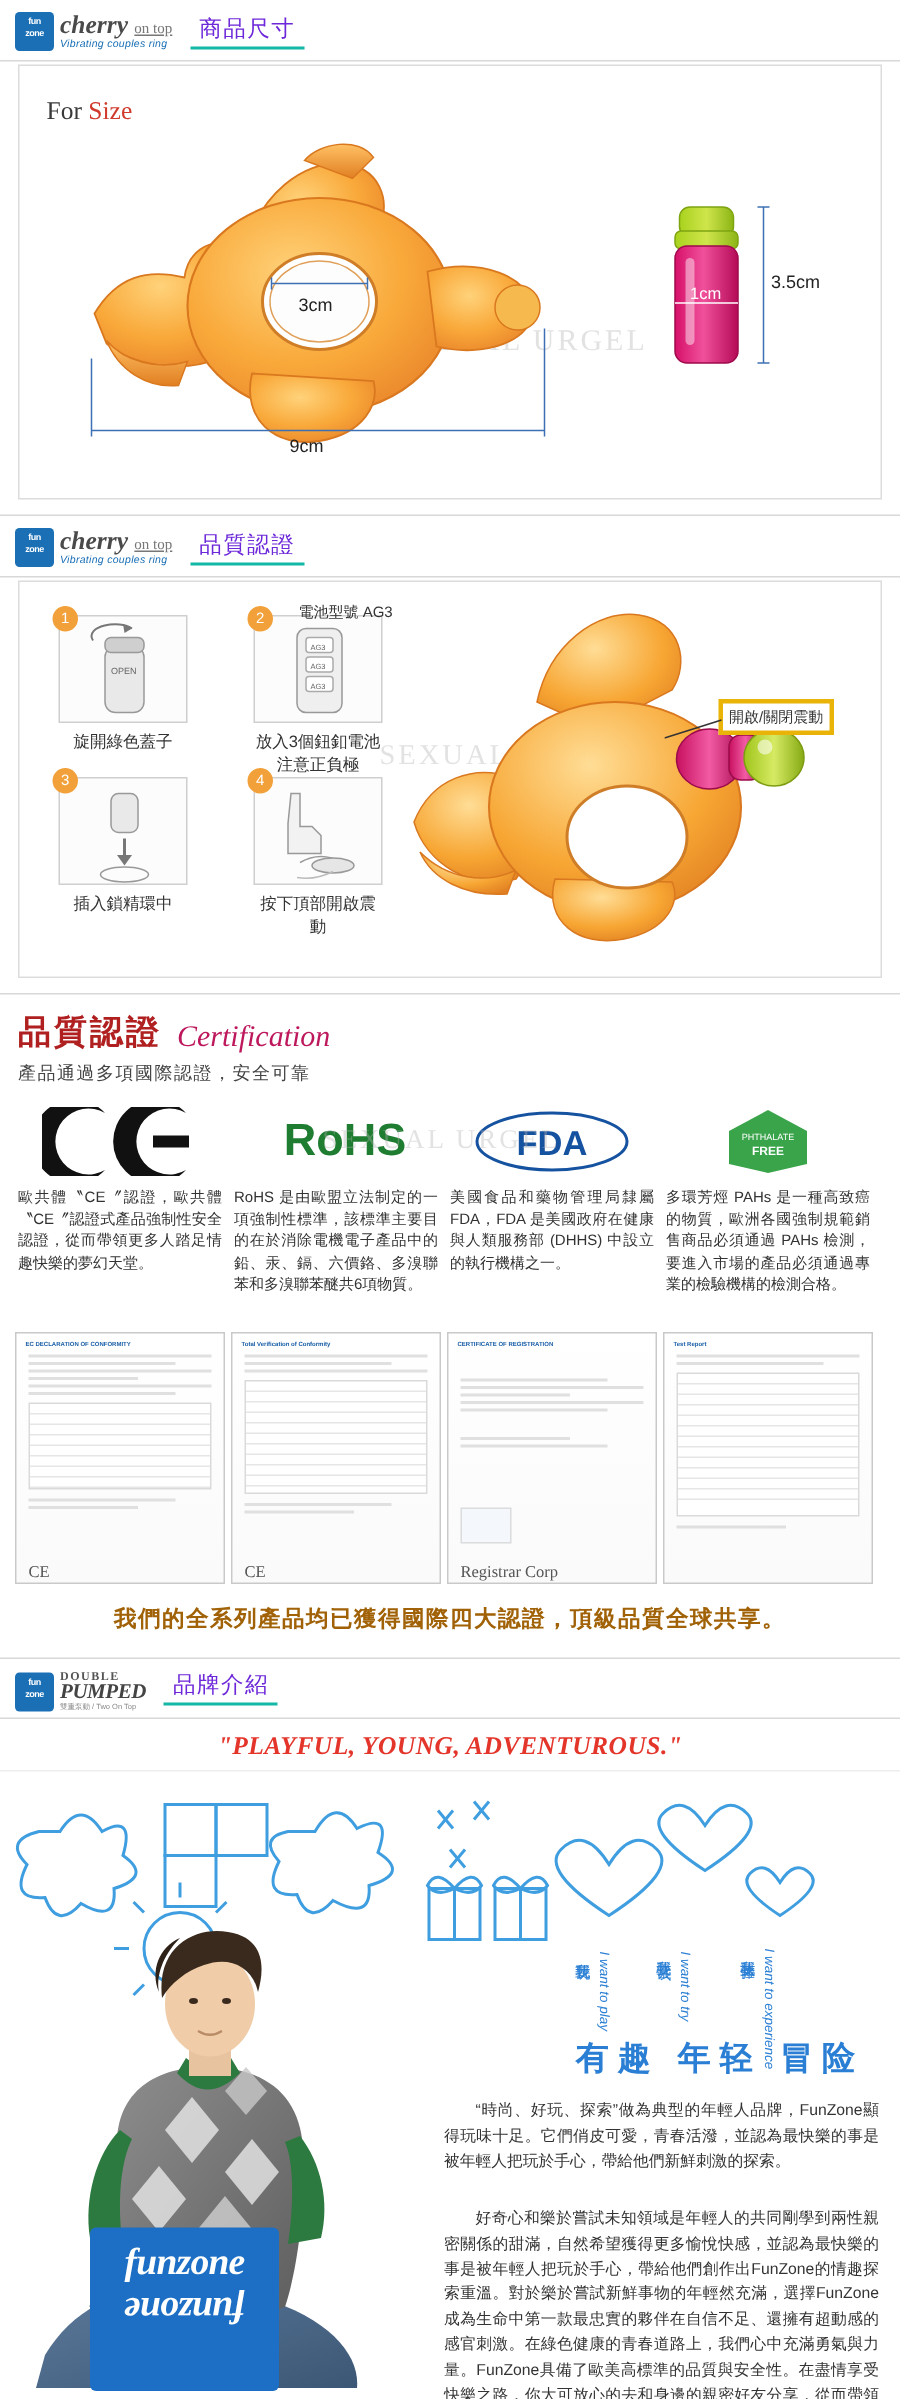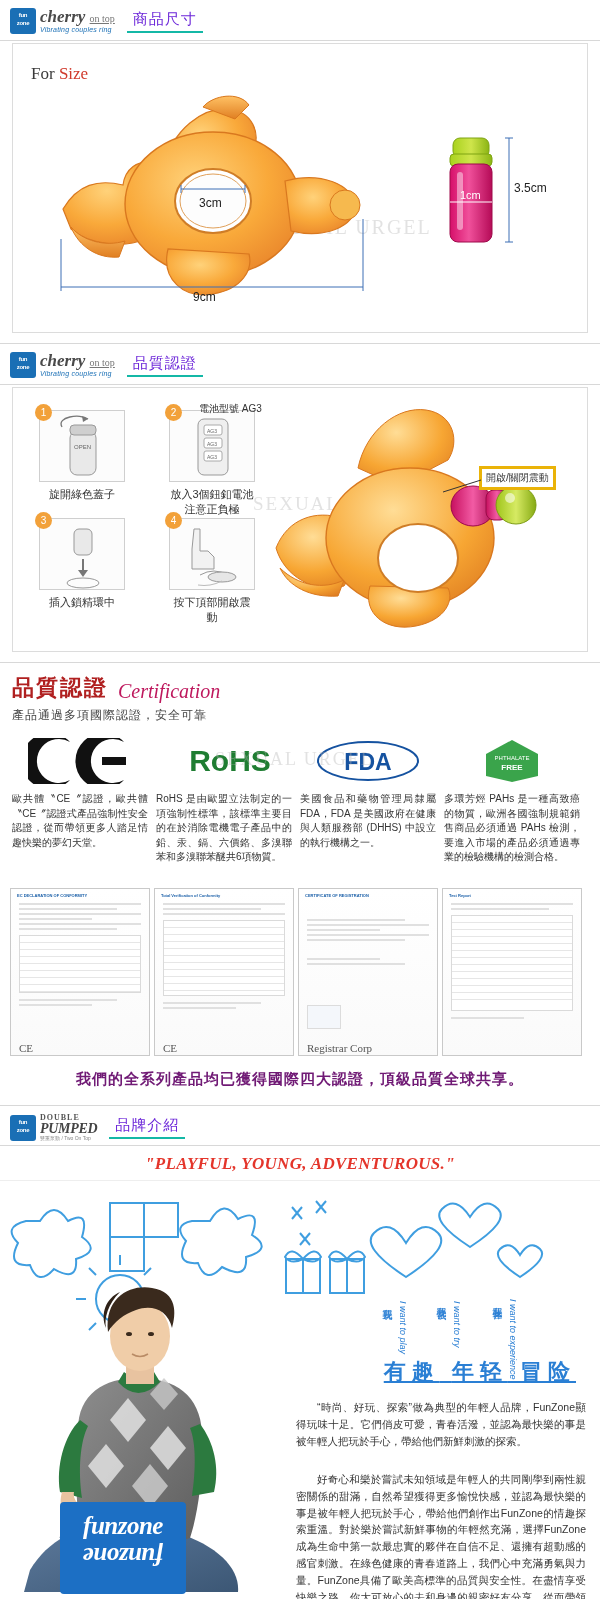--- a/index.html
+++ b/index.html
@@ -223,30 +223,30 @@
   .cert-tag {
     font-family: "Liberation Serif", serif;
     font-size: 11px;
     color: #555;
     position: absolute;
     bottom: 4px; left: 8px;
   }
   .cert-slogan {
     text-align: center;
     font-size: 15px;
-    color: #701a75;
+    color: #a16207;
     font-weight: bold;
     padding: 14px 10px 16px 10px;
     letter-spacing: 1px;
   }
 
   
   .brand-head {
     display: flex;
-    align-items: center;
+    align-items: flex-start;
     gap: 8px;
     padding: 8px 10px 4px 10px;
   }
   .dp-logo {
     display: flex; align-items: center; gap: 4px;
   }
   .dp-text { line-height: 1.0; }
   .dp-text .d1 {
     font-family: "Liberation Serif", serif;
     font-size: 8px;
@@ -280,21 +280,20 @@
     overflow: hidden;
     border-top: 1px solid #eee;
   }
   .cn-words {
     position: absolute;
     right: 20px; top: 128px;
     font-size: 22px;
     color: #2a7fd4;
     letter-spacing: 6px;
     font-weight: bold;
-    text-decoration: underline;
   }
   .vert-label {
     position: absolute;
     writing-mode: vertical-rl;
     font-size: 10px;
     color: #2a7fd4;
     letter-spacing: 1px;
   }
   .vert-en {
     position: absolute;
@@ -309,21 +308,21 @@
     width: 290px;
     font-size: 10.5px;
     line-height: 1.6;
     color: #333;
     text-align: justify;
     text-indent: 2em;
   }
   .funzone-badge {
     position: absolute;
     left: 60px; bottom: 6px;
-    width: 126px; height: 92px;
+    width: 126px; height: 109px;
     background: #1c6fc4;
     border-radius: 4px;
     color: #fff;
     font-family: "Liberation Serif", serif;
     font-style: italic;
     font-weight: bold;
   }
   .fz-top {
     font-size: 25px;
     text-align: center;

